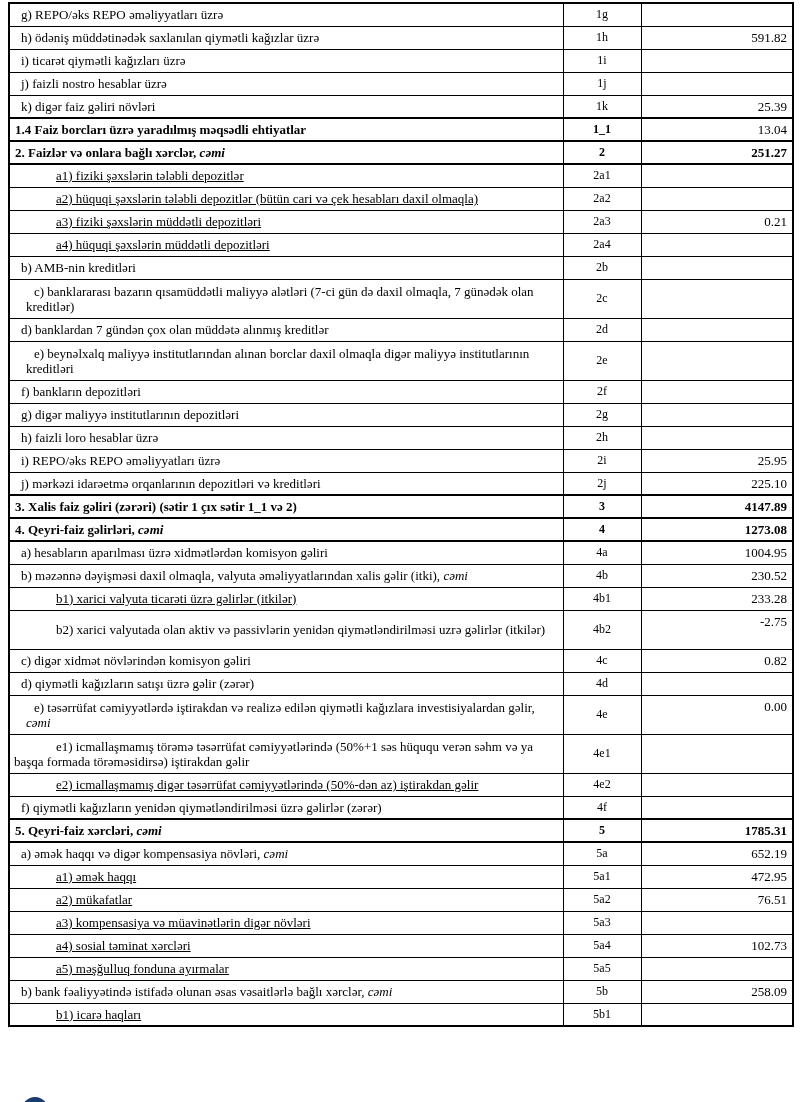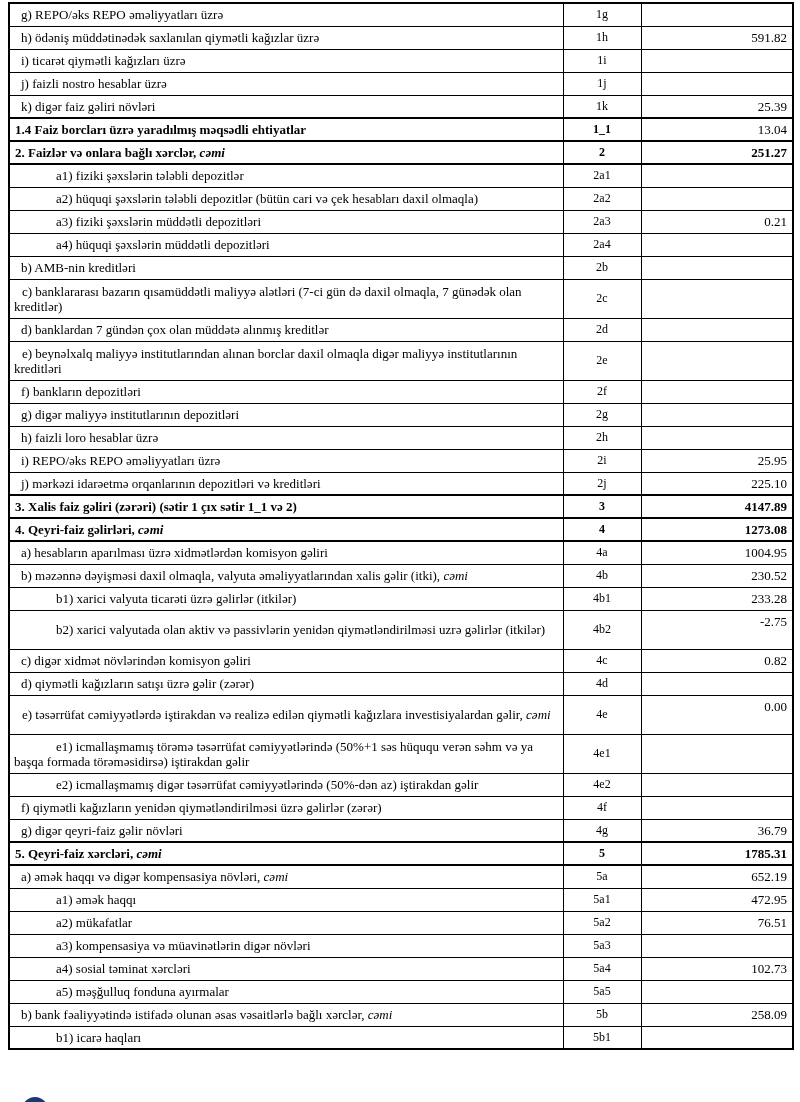--- a/index.html
+++ b/index.html
@@ -13,22 +13,22 @@
   tr{height:23px;}
   tr.dbl{height:39px;}
   td.c1{text-align:left;}
   td.c2{text-align:center;font-size:12px;}
   td.c3{text-align:right;vertical-align:top;padding-top:3px;padding-right:5px;}
   tr.sec td{border-top-width:2px;border-bottom-width:2px;}
   tr.sec td.c1,tr.sec td.c2{font-weight:bold;}
   tr.vb td.c3{font-weight:bold;}
   .s{padding-left:5px;}
   .l1{padding-left:11px;}
-  .l2{padding-left:46px;}
-  .w1{padding-left:4px;text-indent:8px;}
+  .l2{padding-left:46px;text-decoration:underline;}
+  .w1{padding-left:16px;text-indent:8px;}
   .w2{padding-left:4px;text-indent:42px;}
   .it{font-style:italic;}
   .logo{position:absolute;left:22px;top:1097px;width:26px;height:26px;border-radius:50%;}
 </style>
 </head>
 <body>
 
 <div class="page">
 <table class="fin">
 <colgroup>
@@ -190,25 +190,20 @@
 <tr>
           <td class="c1 l2"><span>e2) icmallaşmamış digər təsərrüfat cəmiyyətlərində (50%-dən az) iştirakdan gəlir</span></td>
           <td class="c2">4e2</td>
           <td class="c3"></td>
         </tr>
 <tr>
           <td class="c1 l1"><span>f) qiymətli kağızların yenidən qiymətləndirilməsi üzrə gəlirlər (zərər)</span></td>
           <td class="c2">4f</td>
           <td class="c3"></td>
         </tr>
-<tr>
-          <td class="c1 l1"><span>g) digər qeyri-faiz gəlir növləri</span></td>
-          <td class="c2">4g</td>
-          <td class="c3">36.79</td>
-        </tr>
 <tr class="sec vb">
           <td class="c1 s"><span>5. Qeyri-faiz xərcləri, </span><i class="it">cəmi</i></td>
           <td class="c2">5</td>
           <td class="c3">1785.31</td>
         </tr>
 <tr>
           <td class="c1 l1"><span>a) əmək haqqı və digər kompensasiya növləri, </span><i class="it">cəmi</i></td>
           <td class="c2">5a</td>
           <td class="c3">652.19</td>
         </tr>

